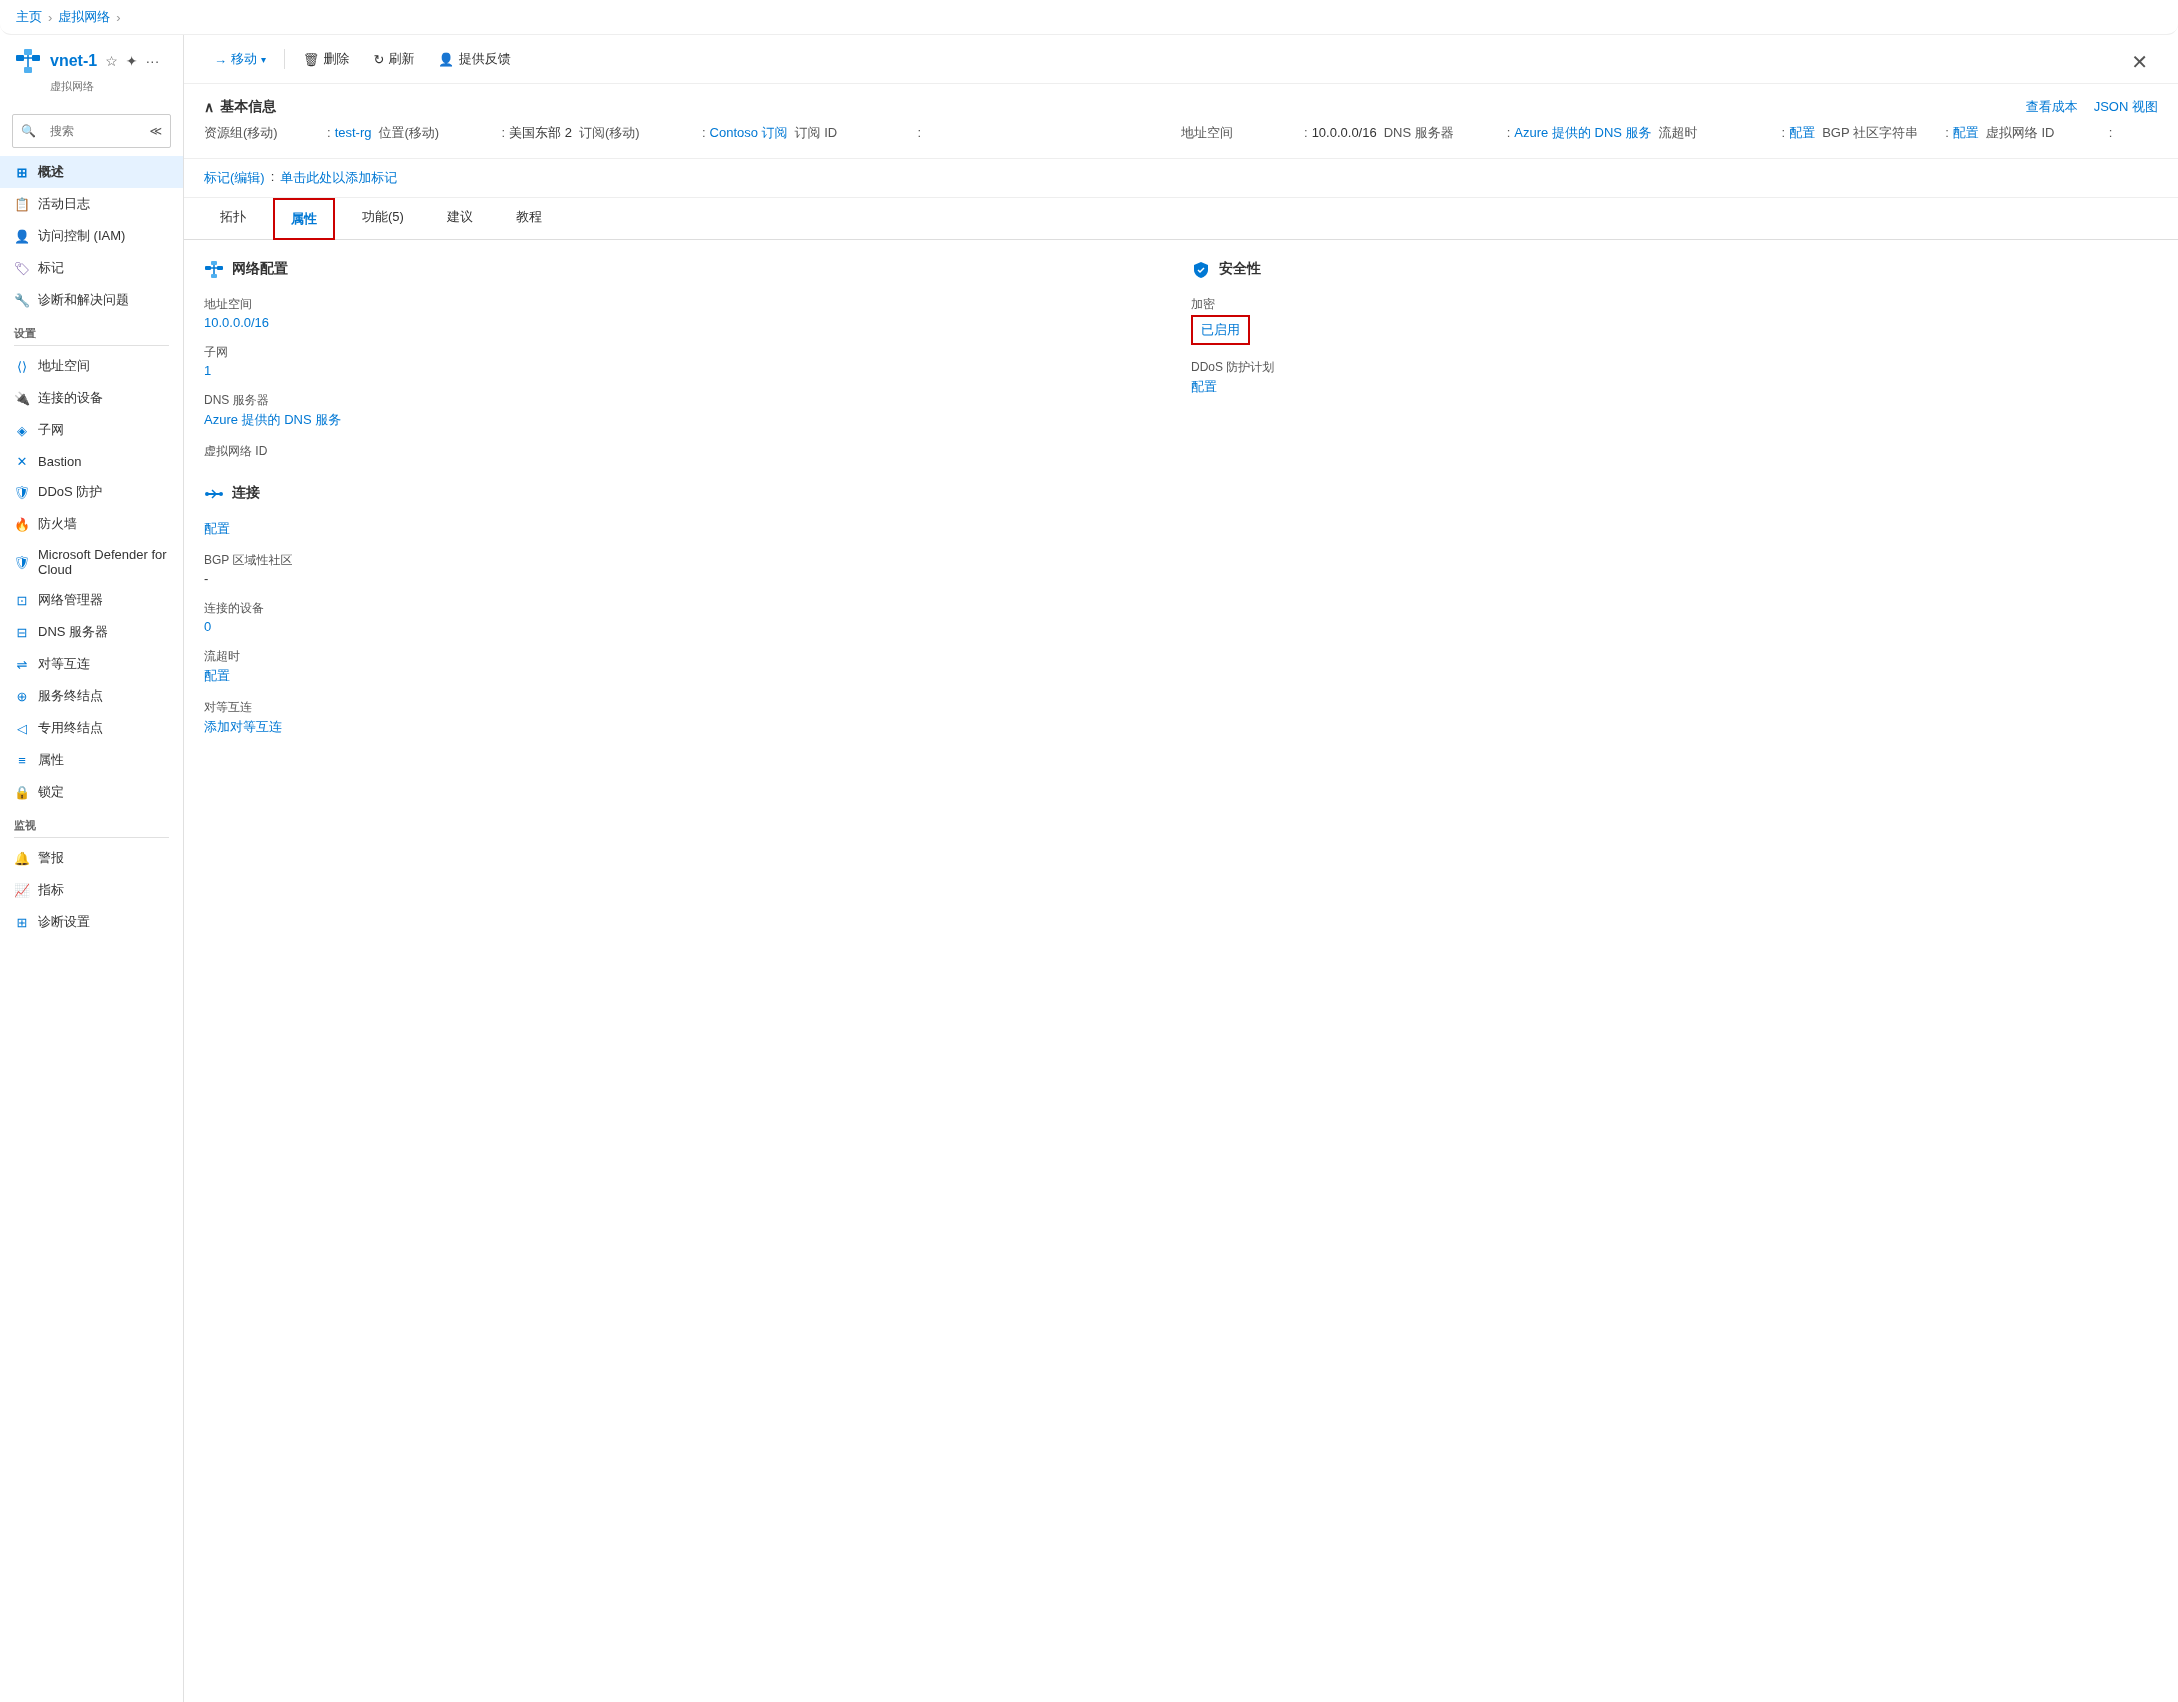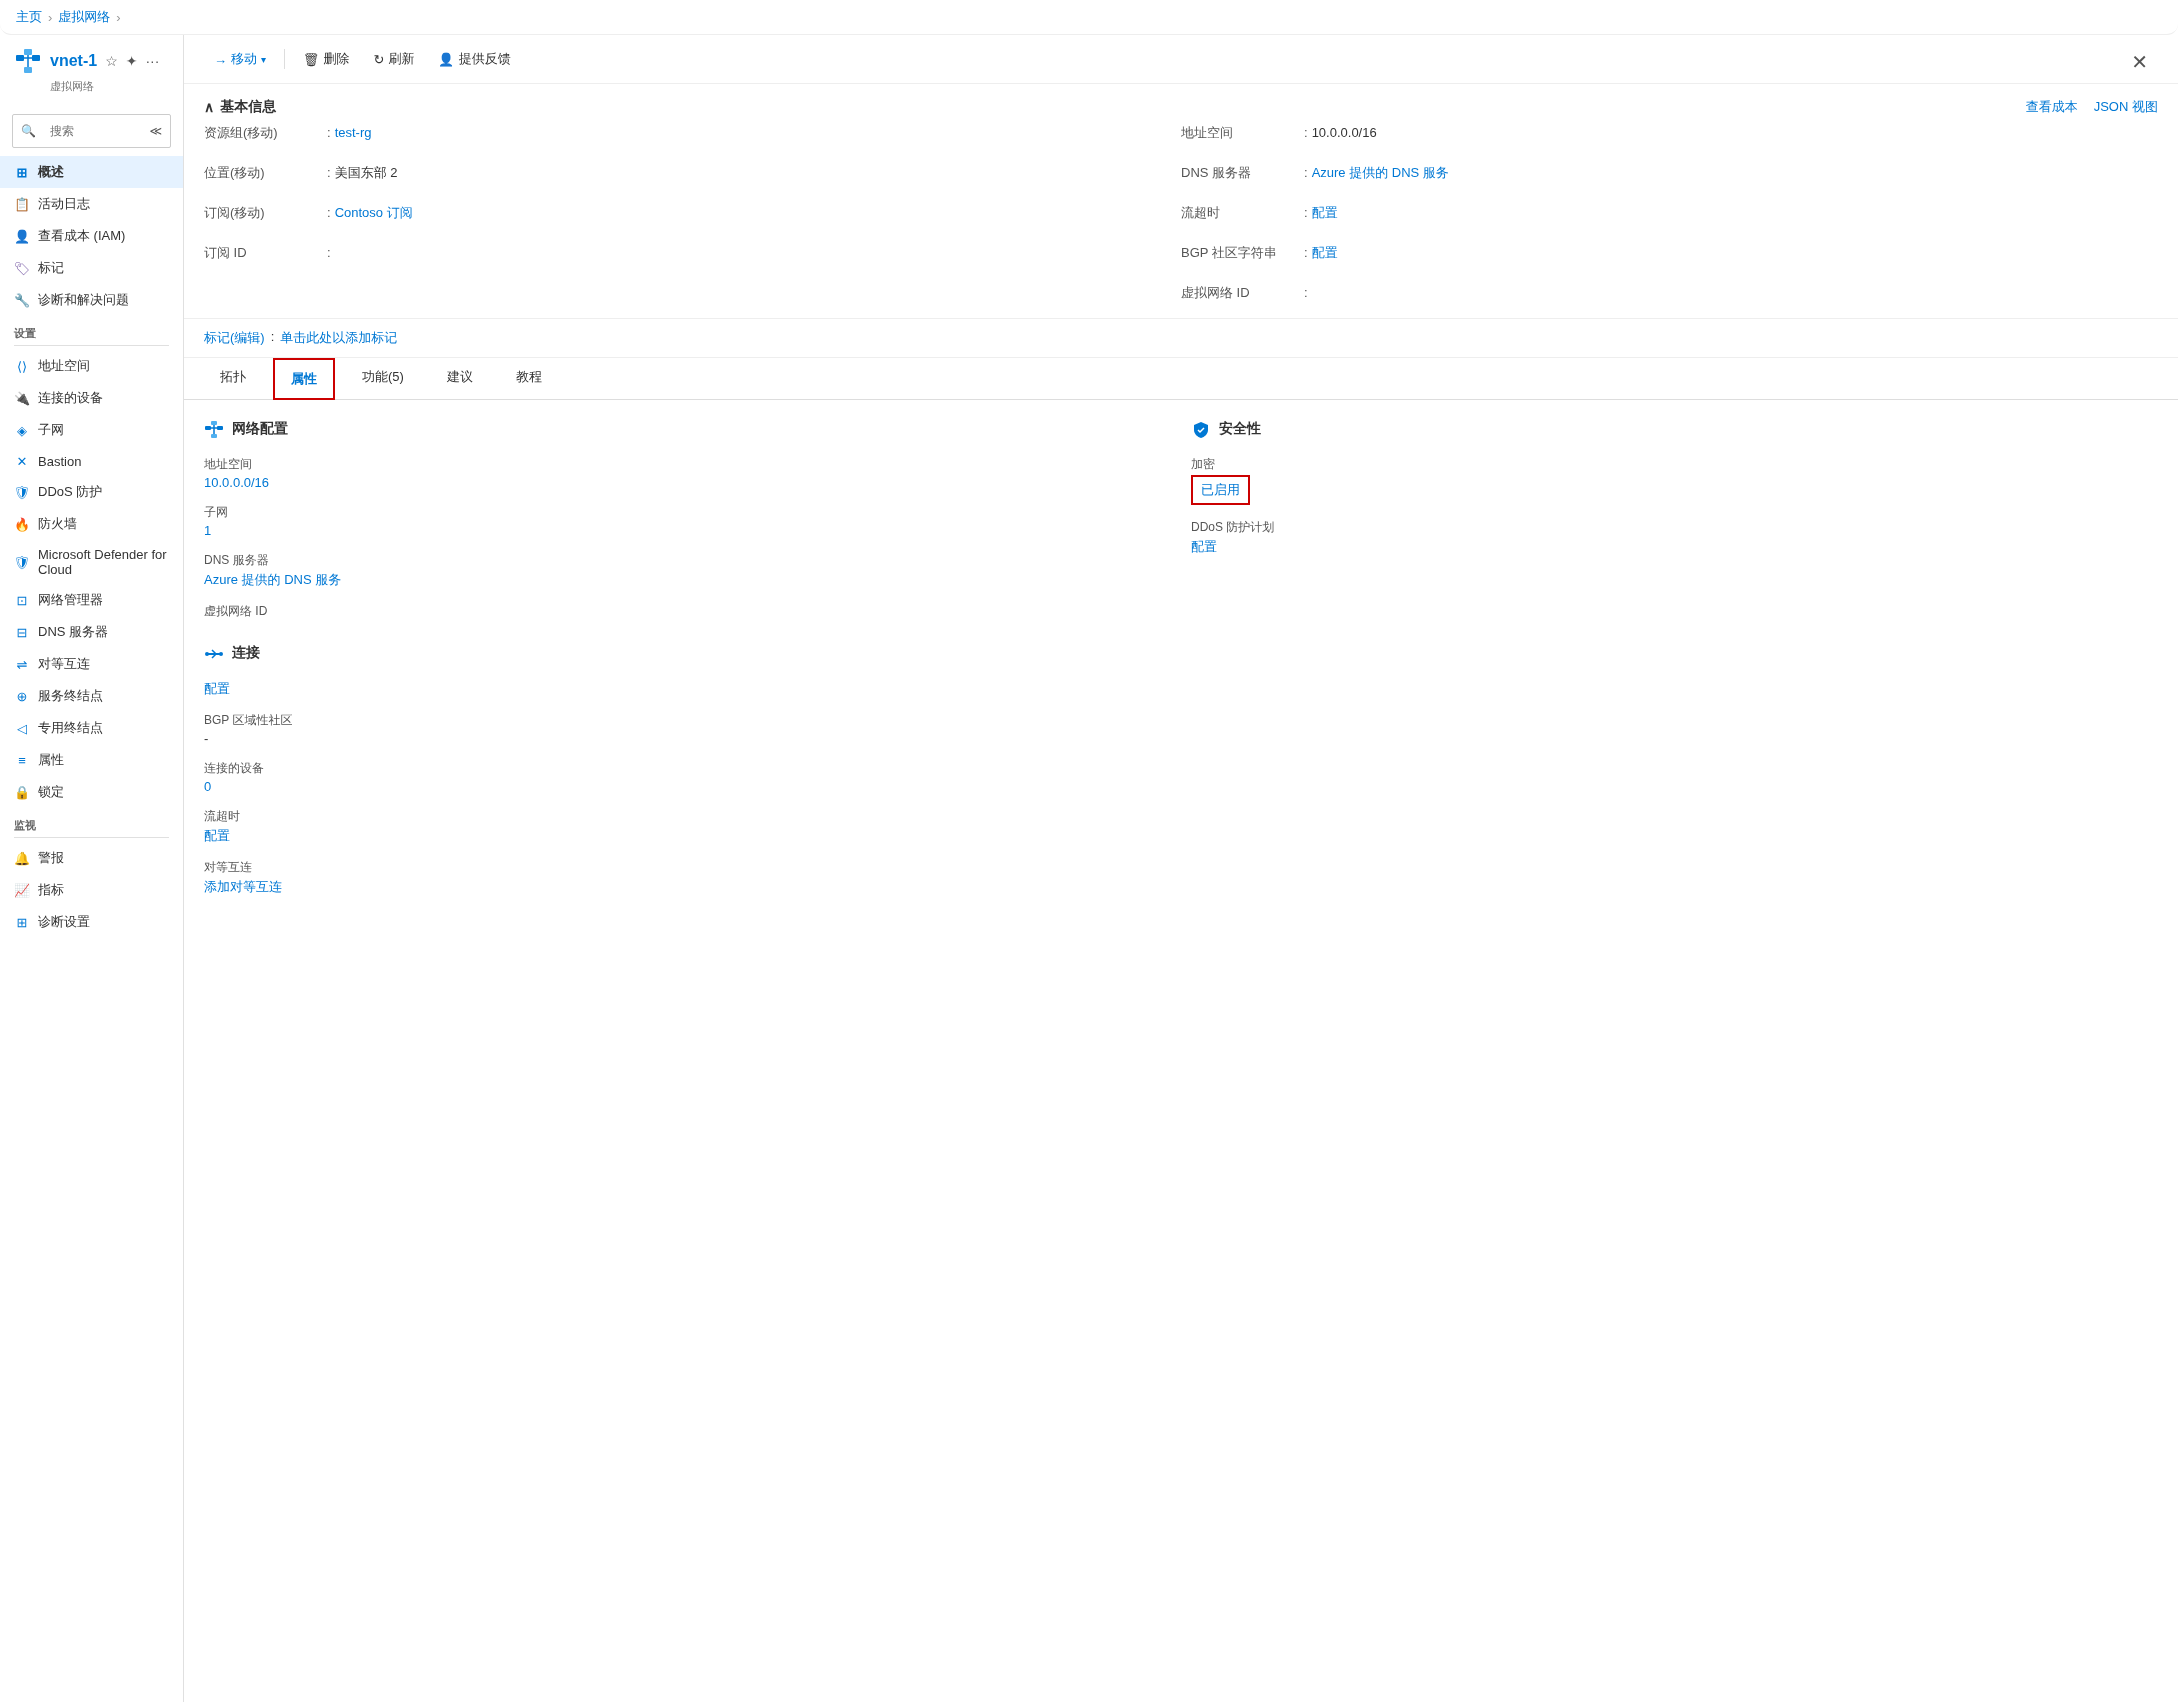--- a/index.html
+++ b/index.html
@@ -38,21 +38,21 @@
     .toolbar-sep { width: 1px; height: 20px; background: #ddd; margin: 0 4px; }
 
     
     .panel-header { padding: 14px 20px 8px 20px; display: flex; justify-content: space-between; align-items: flex-start; }
     .panel-header-title { display: flex; align-items: center; gap: 6px; font-size: 14px; font-weight: 600; }
     .panel-header-links { display: flex; gap: 16px; }
     .panel-header-links a { color: #0078d4; text-decoration: none; font-size: 13px; }
 
     
     .info-grid { display: grid; grid-template-columns: 1fr 1fr; gap: 0; padding: 0 20px 16px 20px; border-bottom: 1px solid #eee; }
-    .info-col { display: flex; flex-direction: column; gap: 22px; }
+    .info-col { display: flex; flex-direction: row; gap: 7px; }
     .info-row { display: flex; align-items: baseline; gap: 4px; font-size: 13px; }
     .info-label { color: #555; min-width: 119px; }
     .info-colon { color: #555; }
     .info-value { color: #333; }
     .info-value.link { color: #0078d4; text-decoration: none; cursor: pointer; }
 
     
     .tags-row { padding: 10px 20px; font-size: 13px; border-bottom: 1px solid #eee; display: flex; gap: 6px; }
     .tags-row a { color: #0078d4; text-decoration: none; }
 
@@ -124,21 +124,21 @@
         <div class="sidebar-item active">
           <span class="item-icon" style="color:#0078d4;">⊞</span>
           <span>概述</span>
         </div>
         <div class="sidebar-item">
           <span class="item-icon" style="color:#0078d4;">📋</span>
           <span>活动日志</span>
         </div>
         <div class="sidebar-item">
           <span class="item-icon" style="color:#0078d4;">👤</span>
-          <span>查看成本 (IAM)</span>
+          <span>访问控制 (IAM)</span>
         </div>
         <div class="sidebar-item">
           <span class="item-icon" style="color:#7b5ea7;">🏷</span>
           <span>标记</span>
         </div>
         <div class="sidebar-item">
           <span class="item-icon" style="color:#0078d4;">🔧</span>
           <span>诊断和解决问题</span>
         </div>
 

